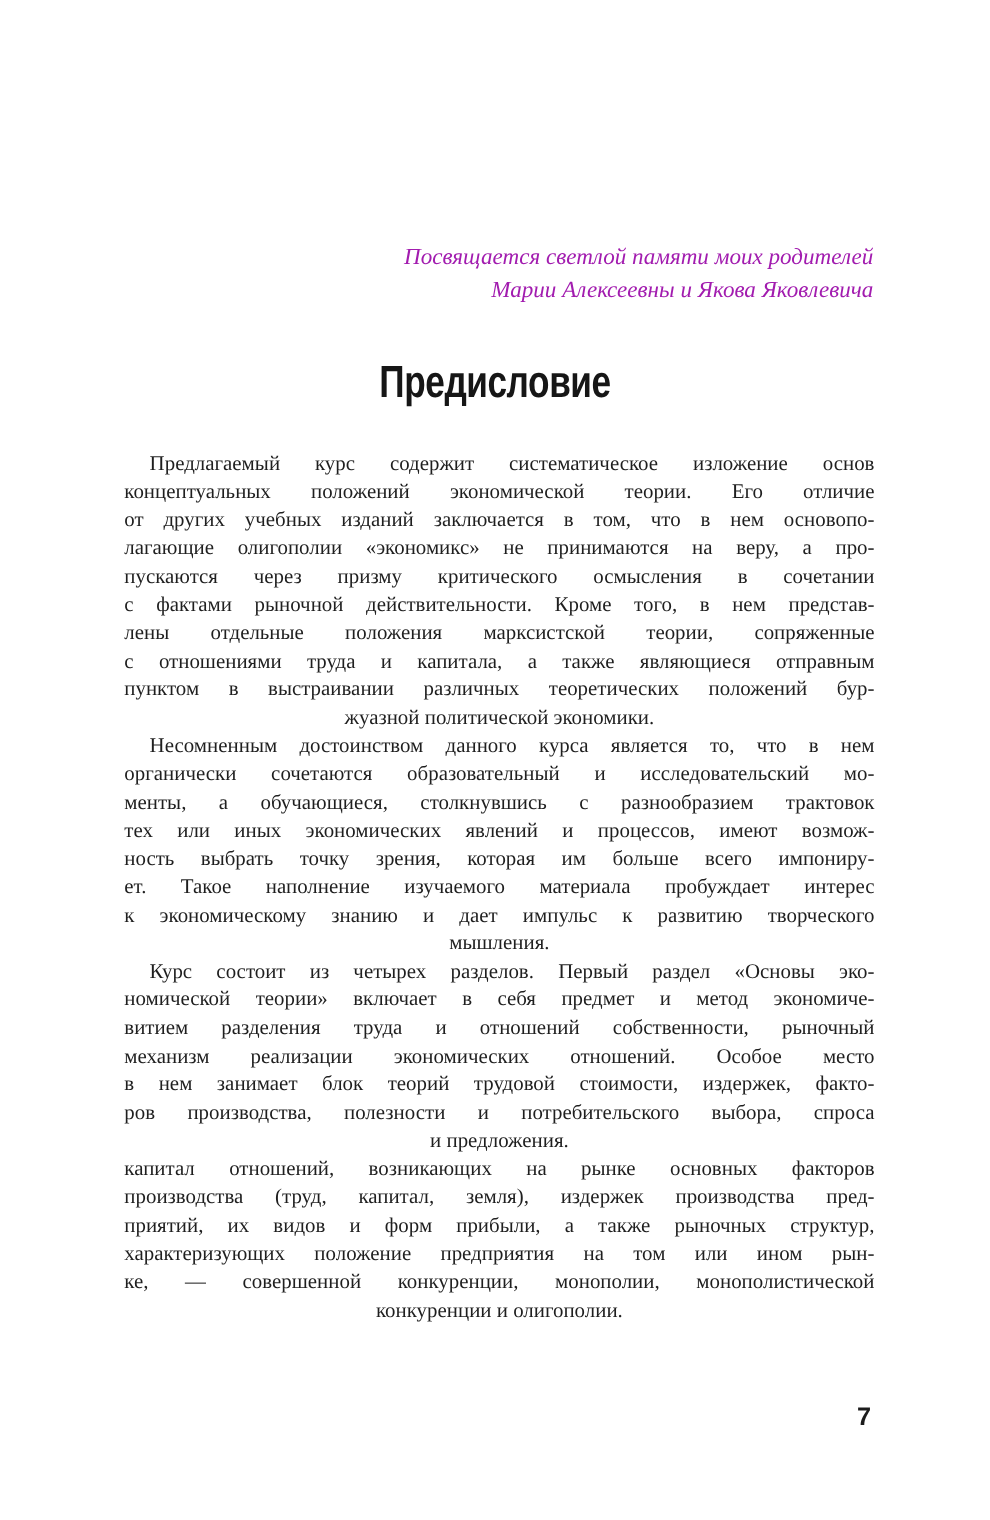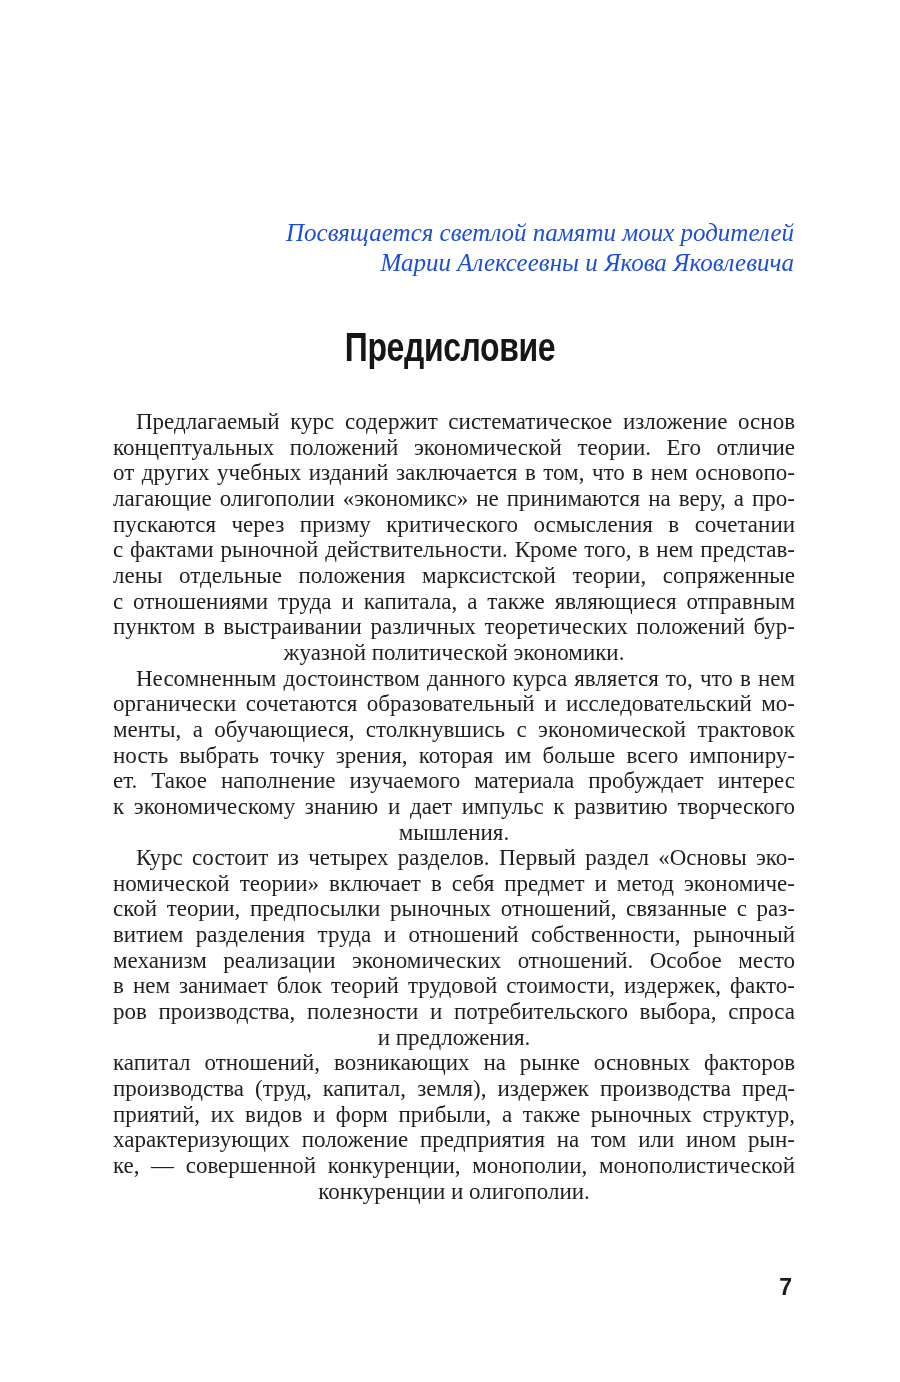--- a/index.html
+++ b/index.html
@@ -16,23 +16,23 @@
     font-family: "Liberation Serif", serif;
     color: #1f1f1f;
   }
   .dedication {
     position: absolute;
     top: 218px;
     left: 113px;
     right: 106px;
     text-align: right;
     font-style: italic;
-    font-size: 25px;
+    font-size: 21px;
     line-height: 30px;
-    color: #1d4ed8;
+    color: #a21caf;
   }
   .chapter-title {
     position: absolute;
     top: 324px;
     left: 0;
     width: 900px;
     margin: 0;
     text-align: center;
     font-family: "Liberation Sans", sans-serif;
     font-weight: 700;
@@ -40,21 +40,21 @@
     line-height: 46px;
     color: #161616;
     transform: scaleX(0.78);
     letter-spacing: -0.5px;
   }
   .body-text {
     position: absolute;
     top: 409px;
     left: 113px;
     width: 682px;
-    font-size: 23px;
+    font-size: 19px;
     line-height: 25.65px;
   }
   .line {
     text-align: center;
     white-space: nowrap;
   }
   .line.just {
     white-space: normal;
     text-align: justify;
     text-align-last: justify;
@@ -90,28 +90,28 @@
       <div class="line just">от других учебных изданий заключается в том, что в нем основопо-</div>
       <div class="line just">лагающие олигополии «экономикс» не принимаются на веру, а про-</div>
       <div class="line just">пускаются через призму критического осмысления в сочетании</div>
       <div class="line just">с фактами рыночной действительности. Кроме того, в нем представ-</div>
       <div class="line just">лены отдельные положения марксистской теории, сопряженные</div>
       <div class="line just">с отношениями труда и капитала, а также являющиеся отправным</div>
       <div class="line just">пунктом в выстраивании различных теоретических положений бур-</div>
       <div class="line">жуазной политической экономики.</div>
       <div class="line first just">Несомненным достоинством данного курса является то, что в нем</div>
       <div class="line just">органически сочетаются образовательный и исследовательский мо-</div>
-      <div class="line just">менты, а обучающиеся, столкнувшись с экономической трактовок</div>
+      <div class="line just">менты, а обучающиеся, столкнувшись с разнообразием трактовок</div>
+      <div class="line just">тех или иных экономических явлений и процессов, имеют возмож-</div>
       <div class="line just">ность выбрать точку зрения, которая им больше всего импониру-</div>
       <div class="line just">ет. Такое наполнение изучаемого материала пробуждает интерес</div>
       <div class="line just">к экономическому знанию и дает импульс к развитию творческого</div>
       <div class="line">мышления.</div>
       <div class="line first just">Курс состоит из четырех разделов. Первый раздел «Основы эко-</div>
       <div class="line just">номической теории» включает в себя предмет и метод экономиче-</div>
-      <div class="line just">ской теории, предпосылки рыночных отношений, связанные с раз-</div>
       <div class="line just">витием разделения труда и отношений собственности, рыночный</div>
       <div class="line just">механизм реализации экономических отношений. Особое место</div>
       <div class="line just">в нем занимает блок теорий трудовой стоимости, издержек, факто-</div>
       <div class="line just">ров производства, полезности и потребительского выбора, спроса</div>
       <div class="line">и предложения.</div>
       <div class="line just">капитал отношений, возникающих на рынке основных факторов</div>
       <div class="line just">производства (труд, капитал, земля), издержек производства пред-</div>
       <div class="line just">приятий, их видов и форм прибыли, а также рыночных структур,</div>
       <div class="line just">характеризующих положение предприятия на том или ином рын-</div>
       <div class="line just">ке, — совершенной конкуренции, монополии, монополистической</div>

